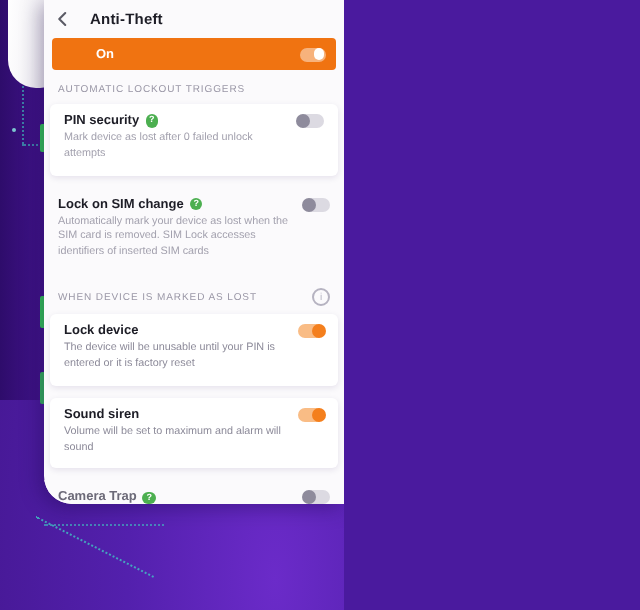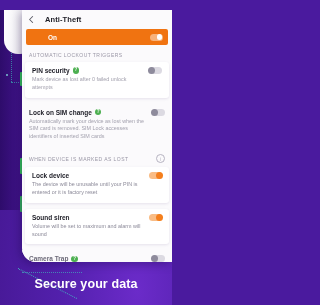--- a/index.html
+++ b/index.html
@@ -2,21 +2,21 @@
 <html><head>
 <meta charset="utf-8">
 <style>
   * { margin:0; padding:0; box-sizing:border-box; }
   html,body { width:172px; height:305px; overflow:hidden; }
   body {
     font-family:"Liberation Sans", sans-serif;
     background:#4A1A9E;
     position:relative;
   }
-  #stage { position:absolute; inset:0; overflow:hidden;margin-top:10px; }
+  #stage { position:absolute; inset:0; overflow:hidden; }
 
   
   .bg {
     position:absolute; inset:0;
     background:
       radial-gradient(ellipse at 80% 95%, #6B2BC9 0%, #5320AD 38%, #3F1487 100%);
   }
   .bg-dark-left {
     position:absolute; left:0; top:0; width:26px; height:200px;
     background:linear-gradient(90deg,#2E0C6B 0%, #3E1286 70%, rgba(62,18,134,0) 100%);
@@ -254,15 +254,14 @@
         </div>
 
       </div>
       <span class="tg off">
           <i class="knob"></i>
         </span>
     </div>
 
   </div>
 
-  <div class="tagline">Secure your data</div>
 
 </div>
 
 </body></html>

